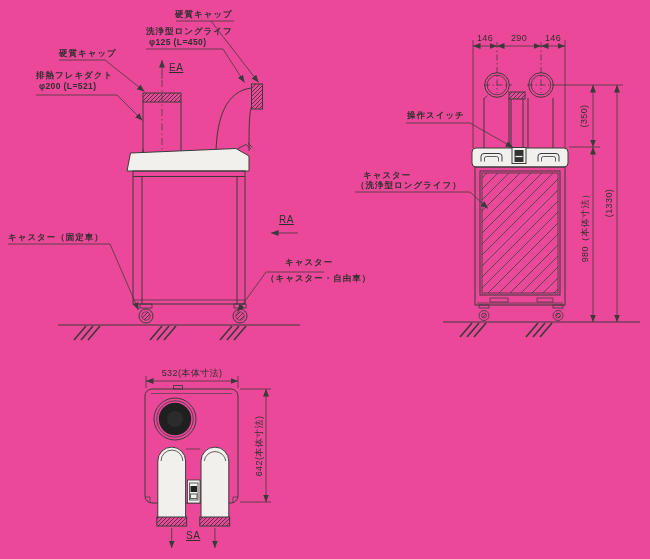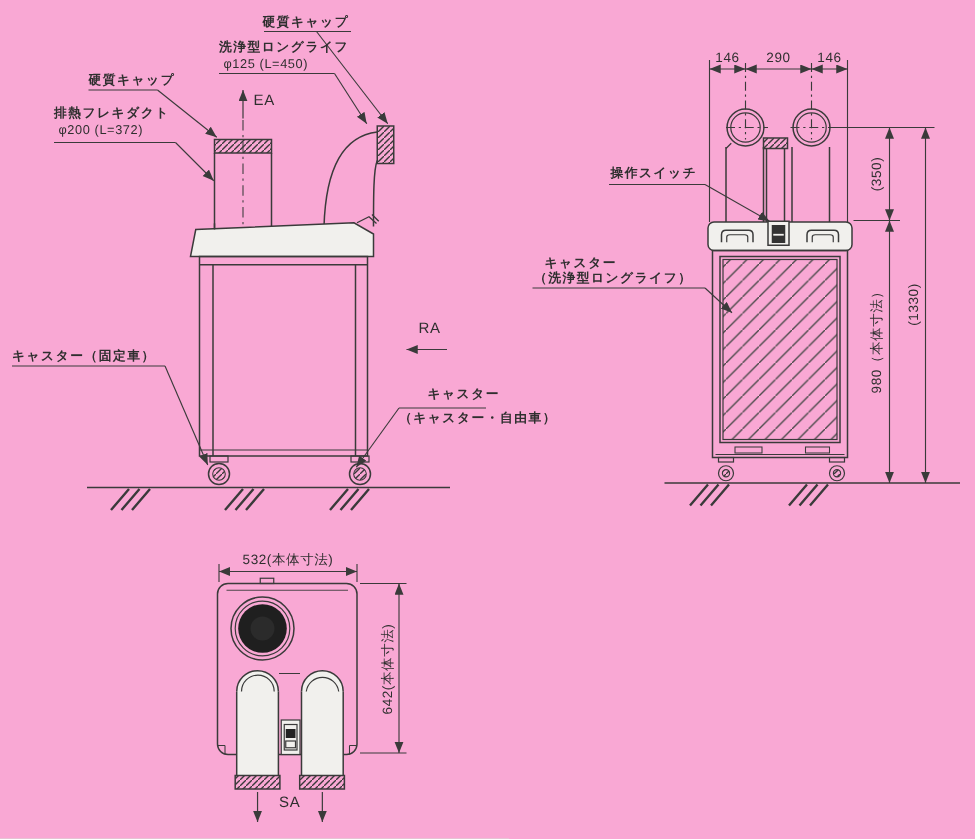--- a/index.html
+++ b/index.html
@@ -1,30 +1,30 @@
 <!DOCTYPE html>
 <html><head>
 <meta charset="utf-8">
 <style>
   html,body{margin:0;padding:0;background:#d8d8d6;}
   #stage{
     position:relative;width:650px;height:559px;margin:0 auto;
-    background:#f9a8d4;overflow:hidden;
+    background:#ec4899;overflow:hidden;
     font-family:"Liberation Sans","DejaVu Sans",sans-serif;
     color:#2f2f2f;
   }
   #lineart{position:absolute;left:0;top:0;}
   .lbl{
     position:absolute;font-size:8.5px;letter-spacing:1px;line-height:10px;
     white-space:nowrap;color:#2f2f2f;font-weight:bold;
   }
-  .spec{letter-spacing:0.4px;font-weight:normal;}
+  .spec{letter-spacing:0.4px;font-weight:bold;}
   .air{
     position:absolute;font-size:10px;letter-spacing:0.5px;color:#2f2f2f;
-    white-space:nowrap;font-weight:normal;
+    white-space:nowrap;font-weight:normal;text-decoration:underline;
   }
   .dim{
     position:absolute;font-size:9px;letter-spacing:0.4px;color:#2f2f2f;
     white-space:nowrap;transform:translate(-50%,0);
   }
   .vt{
     position:absolute;font-size:9px;letter-spacing:0.4px;color:#2f2f2f;
     white-space:nowrap;transform:translate(-50%,-50%) rotate(-90deg);
   }
 </style>
@@ -261,21 +261,21 @@
         <line x1="214.9" y1="528" x2="214.9" y2="548" marker-end="url(#ar)"></line>
       </g>
     </g>
   </svg>
 
   <div class="lbl" style="left:175px;top:9px">硬質キャップ</div>
   <div class="lbl" style="left:146px;top:26px">洗浄型ロングライフ</div>
   <div class="lbl spec" style="left:149px;top:37px">φ125 (L=450)</div>
   <div class="lbl" style="left:59px;top:48px">硬質キャップ</div>
   <div class="lbl" style="left:36px;top:70px">排熱フレキダクト</div>
-  <div class="lbl spec" style="left:39px;top:81px">φ200 (L=372)</div>
+  <div class="lbl spec" style="left:39px;top:81px">φ200 (L=521)</div>
   <div class="air" style="left:169px;top:62px">EA</div>
   <div class="air" style="left:279px;top:214px">RA</div>
   <div class="lbl" style="left:8px;top:232px">キャスター（固定車）</div>
   <div class="lbl" style="left:285px;top:257px">キャスター</div>
   <div class="lbl" style="left:266px;top:273px">（キャスター・自由車）</div>
 
   <div class="lbl" style="left:407px;top:110px">操作スイッチ</div>
   <div class="lbl" style="left:363px;top:170px">キャスター</div>
   <div class="lbl" style="left:356px;top:180px">（洗浄型ロングライフ）</div>
 

